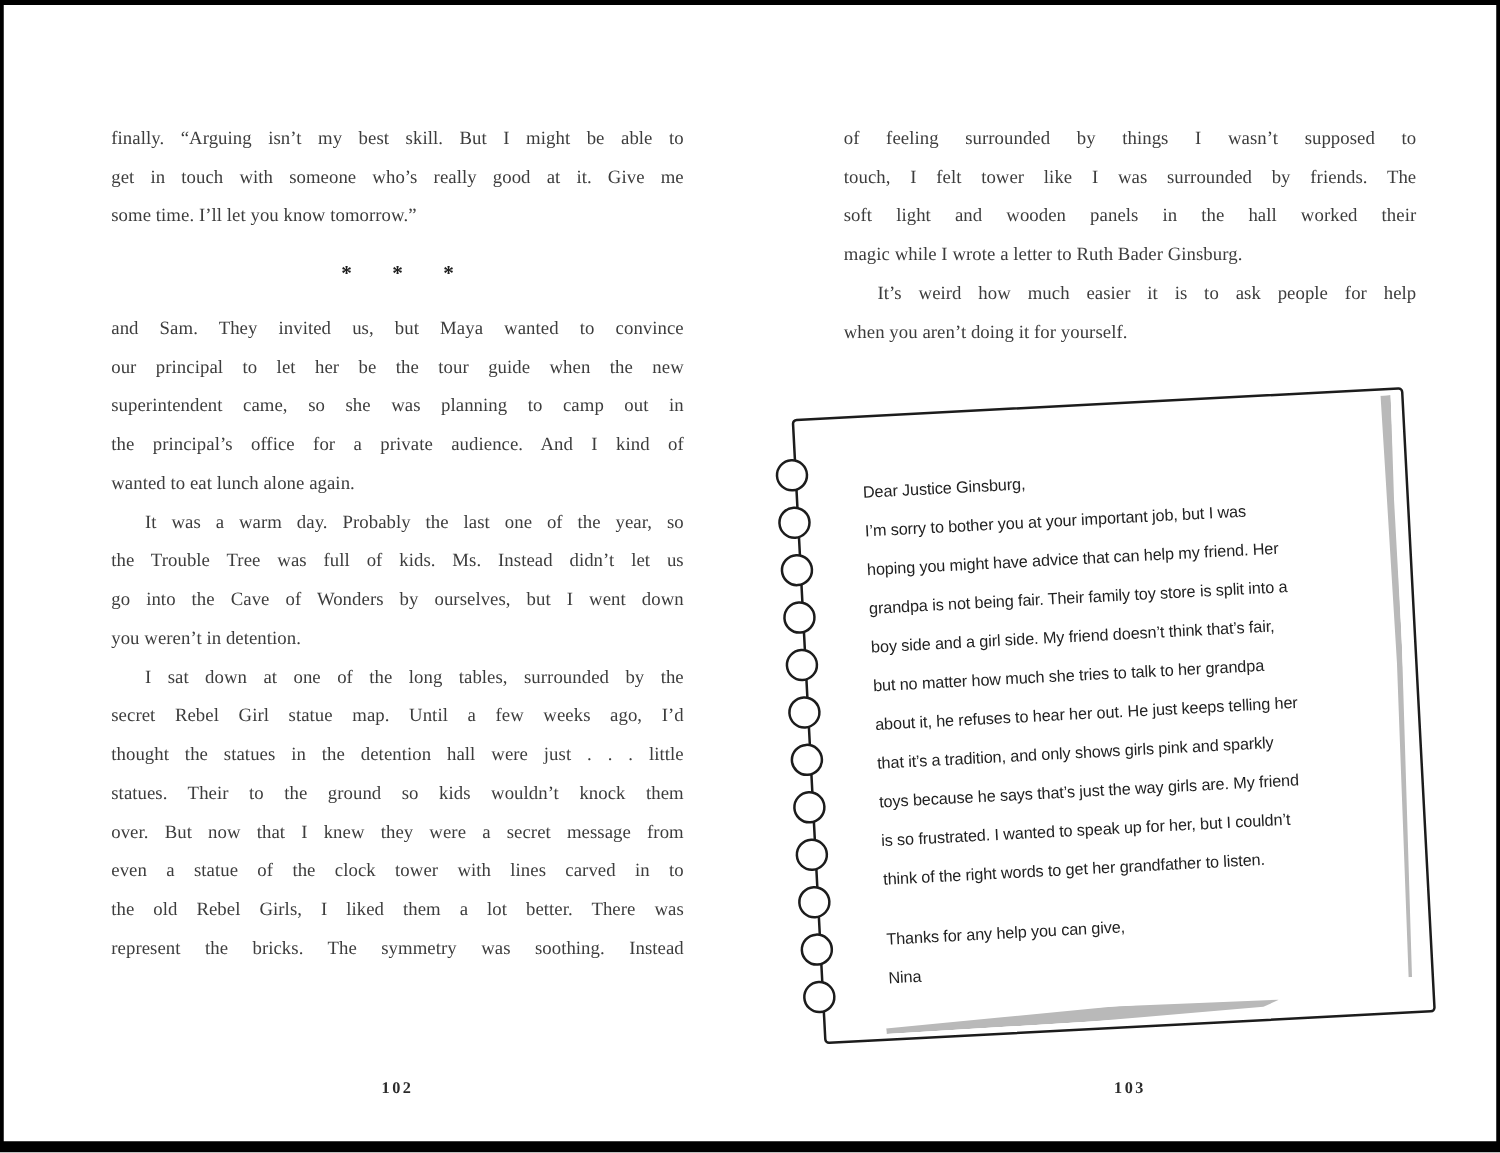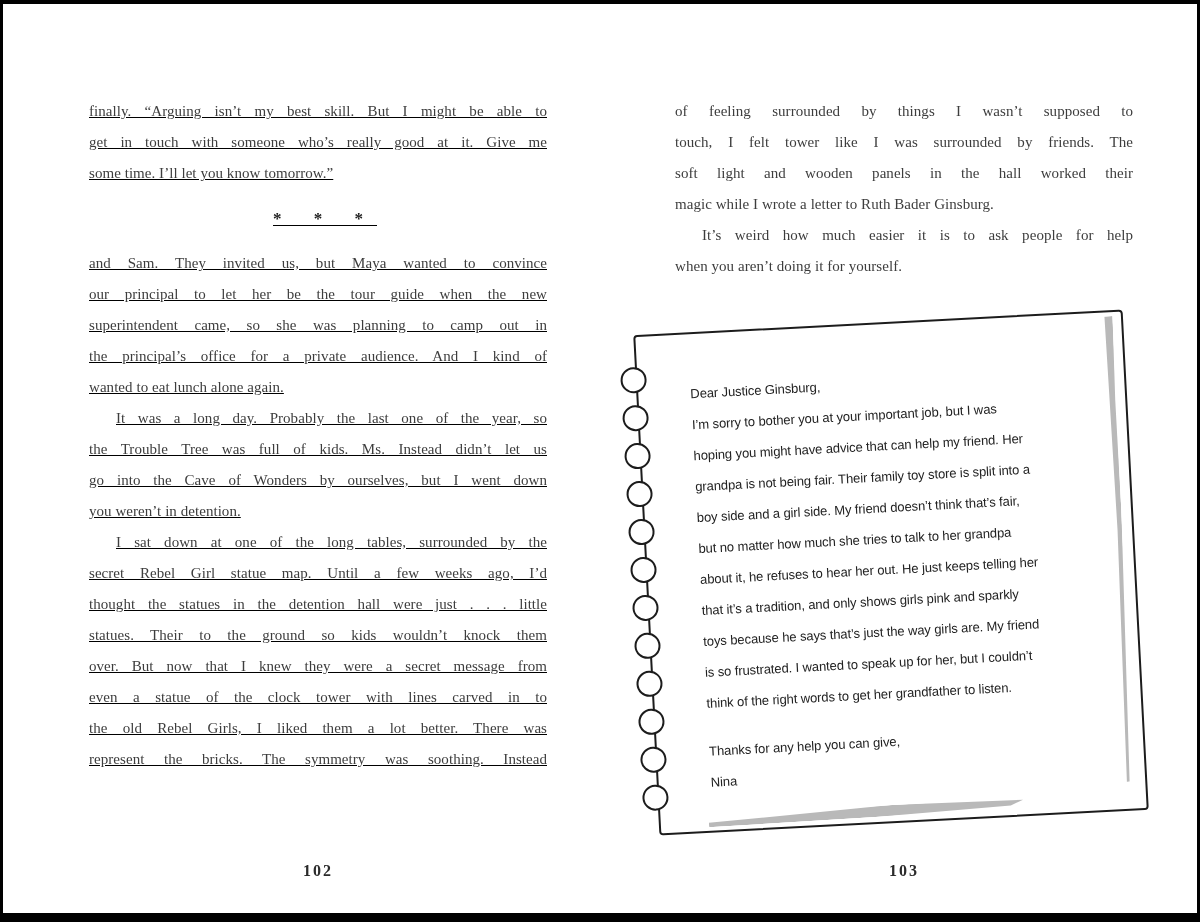--- a/index.html
+++ b/index.html
@@ -9,36 +9,36 @@
     box-sizing:border-box;
     background:#ffffff;
     border-top:4px solid #000;
     border-left:3px solid #000;
     border-right:3px solid #000;
     border-bottom:9px solid #000;
     overflow:hidden;
     font-family:"Liberation Serif",serif;
   }
   .text-col{position:absolute;top:92px;width:458px;}
-  #left-col{left:86px;text-decoration:underline;}
+  #left-col{left:86px;}
   #right-col{left:672px;}
   .bline{
     font-size:15px;line-height:31px;color:#3d3d3d;
     letter-spacing:0.05px;white-space:normal;
   }
   .bline.just{text-align:justify;text-align-last:justify;}
   .bline.indent{text-indent:27px;}
   .separator{
     text-align:center;font-weight:bold;font-size:17px;
     line-height:31px;margin:14px 0;color:#1d1d1d;
     letter-spacing:14px;padding-left:14px;
   }
   .page-num{
     position:absolute;top:858px;width:458px;text-align:center;
-    font-size:16px;letter-spacing:2px;color:#2b2b2b;font-weight:bold;
+    font-size:13px;letter-spacing:2px;color:#2b2b2b;font-weight:bold;
   }
   #page-num-left{left:86px;}
   #page-num-right{left:672px;}
 
   
   .paper{
     position:absolute;left:643px;top:318px;width:490px;height:501px;
     box-sizing:border-box;background:#ffffff;
     border:2.5px solid #1c1c1c;border-radius:4px;
     transform:rotate(-3deg);
@@ -77,21 +77,21 @@
   <div class="text-col" id="left-col">
       <div class="bline just">finally. “Arguing isn’t my best skill. But I might be able to</div>
       <div class="bline just">get in touch with someone who’s really good at it. Give me</div>
       <div class="bline">some time. I’ll let you know tomorrow.”</div>
       <div class="separator">* * *</div>
       <div class="bline just">and Sam. They invited us, but Maya wanted to convince</div>
       <div class="bline just">our principal to let her be the tour guide when the new</div>
       <div class="bline just">superintendent came, so she was planning to camp out in</div>
       <div class="bline just">the principal’s office for a private audience. And I kind of</div>
       <div class="bline">wanted to eat lunch alone again.</div>
-      <div class="bline indent just">It was a long day. Probably the last one of the year, so</div>
+      <div class="bline indent just">It was a warm day. Probably the last one of the year, so</div>
       <div class="bline just">the Trouble Tree was full of kids. Ms. Instead didn’t let us</div>
       <div class="bline just">go into the Cave of Wonders by ourselves, but I went down</div>
       <div class="bline">you weren’t in detention.</div>
       <div class="bline indent just">I sat down at one of the long tables, surrounded by the</div>
       <div class="bline just">secret Rebel Girl statue map. Until a few weeks ago, I’d</div>
       <div class="bline just">thought the statues in the detention hall were just . . . little</div>
       <div class="bline just">statues. Their to the ground so kids wouldn’t knock them</div>
       <div class="bline just">over. But now that I knew they were a secret message from</div>
       <div class="bline just">even a statue of the clock tower with lines carved in to</div>
       <div class="bline just">the old Rebel Girls, I liked them a lot better. There was</div>

